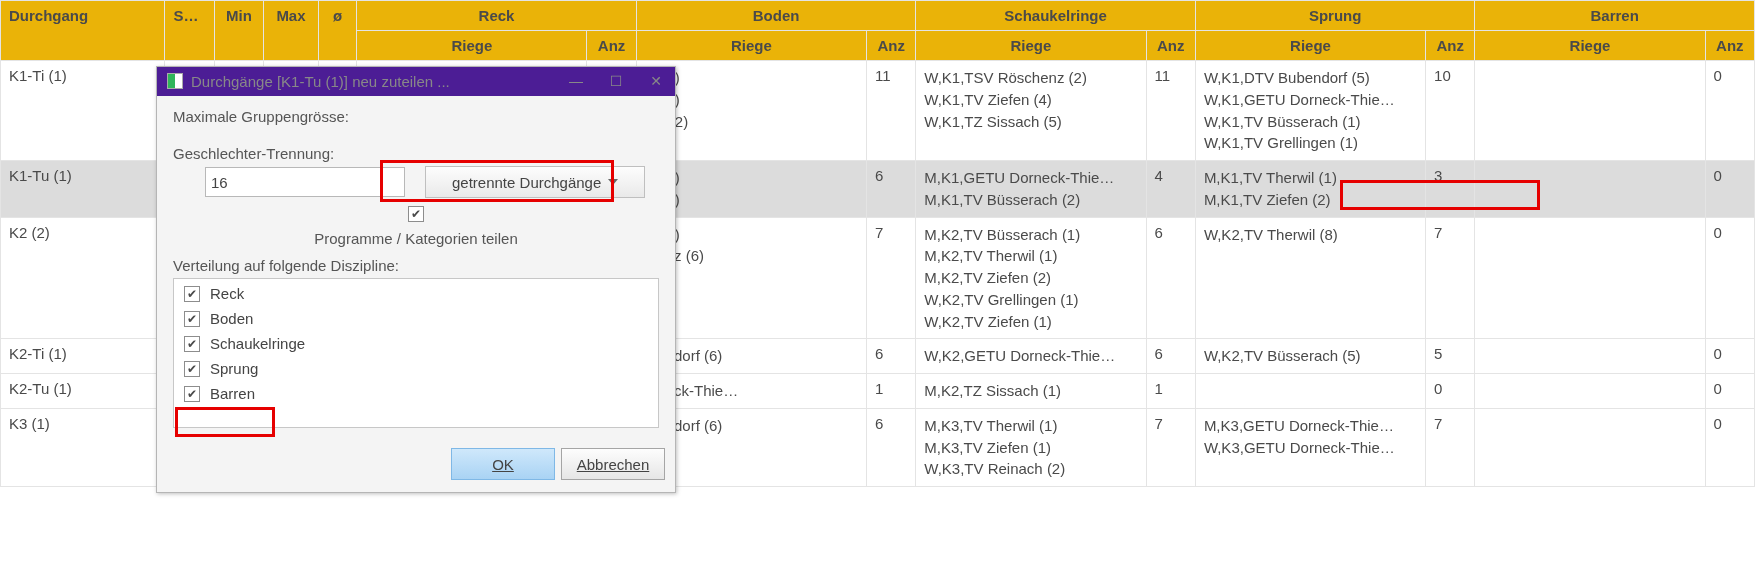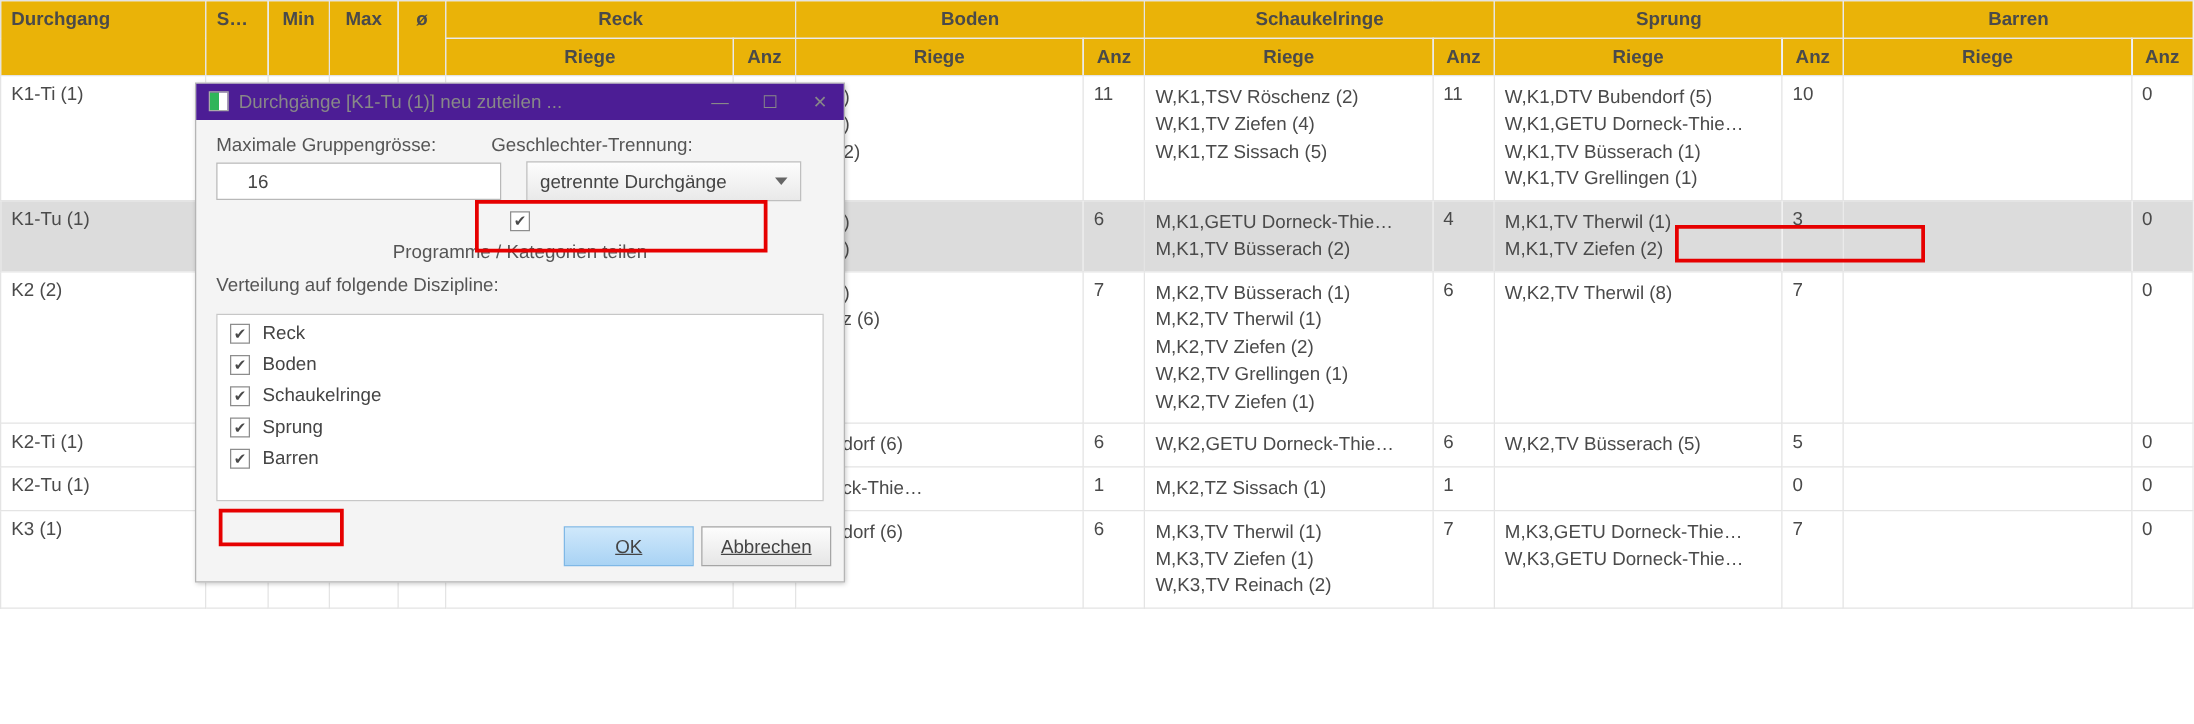--- a/index.html
+++ b/index.html
@@ -75,36 +75,37 @@
   .title-bar .win-icon {
     width: 16px; height: 16px;
     background: linear-gradient(90deg, #2fb55a 50%, #fff 50%);
     border: 1px solid #aaa;
   }
   .title-bar .title-text { flex: 1; overflow:hidden; text-overflow: ellipsis; white-space:nowrap; }
   .win-btns { display: flex; gap: 22px; font-size: 14px; color:#888; }
   .win-btn { width: 18px; text-align: center; cursor: default; }
 
   .dialog-body { padding: 12px 16px 10px 16px; }
-  .row-labels { display:flex; gap: 20px; margin-bottom:4px; }
+  .row-labels { display:flex; gap: 20px; margin-bottom:4px;flex-direction:column; }
   .row-inputs { display:flex; gap: 20px; align-items:center; margin-bottom:8px; }
   .input-text {
-    width: 228px; height: 30px;
+    width: 200px; height: 30px;
     border: 1px solid #b8b8b8;
     background: #fff;
-    padding: 4px 24px;
+    padding: 4px 5px;
     font-size: 15px;
     color:#444;
+    margin-left:32px;
   }
   .combo {
     width: 220px; height: 32px;
     border: 1px solid #bfbfbf;
     background: linear-gradient(#fdfdfd,#e9e9e9);
     display:flex; align-items:center; justify-content:space-between;
-    padding: 0 10px;
+    padding: 0 26px;
     font-size: 15px;
     color:#444;
   }
   .combo .arrow {
     width:0;height:0;border-left:5px solid transparent;border-right:5px solid transparent;border-top:6px solid #666;
   }
   .check-line { display:flex; align-items:center; gap:8px; margin:6px 0 10px 0;flex-direction:column;}
   .cb {
     width:16px;height:16px;border:1px solid #8d8d8d;background:#fff;
     display:inline-flex;align-items:center;justify-content:center;font-size:12px;color:#4a4a4a;
@@ -313,21 +314,21 @@
       <input class="input-text" value="16" style="">
       <div class="combo">
         <span>getrennte Durchgänge</span>
         <span class="arrow"></span>
       </div>
     </div>
     <div class="check-line">
       <span class="cb checked"></span>
       <span>Programme / Kategorien teilen</span>
     </div>
-    <div style="margin-bottom:14px;">Verteilung auf folgende Diszipline:</div>
+    <div style="margin-bottom:4px;">Verteilung auf folgende Diszipline:</div>
     <div class="listbox" id="disc-list">
         <div class="item">
           <span class="cb checked"></span>
           <span>Reck</span>
         </div>
         <div class="item">
           <span class="cb checked"></span>
           <span>Boden</span>
         </div>
         <div class="item">

